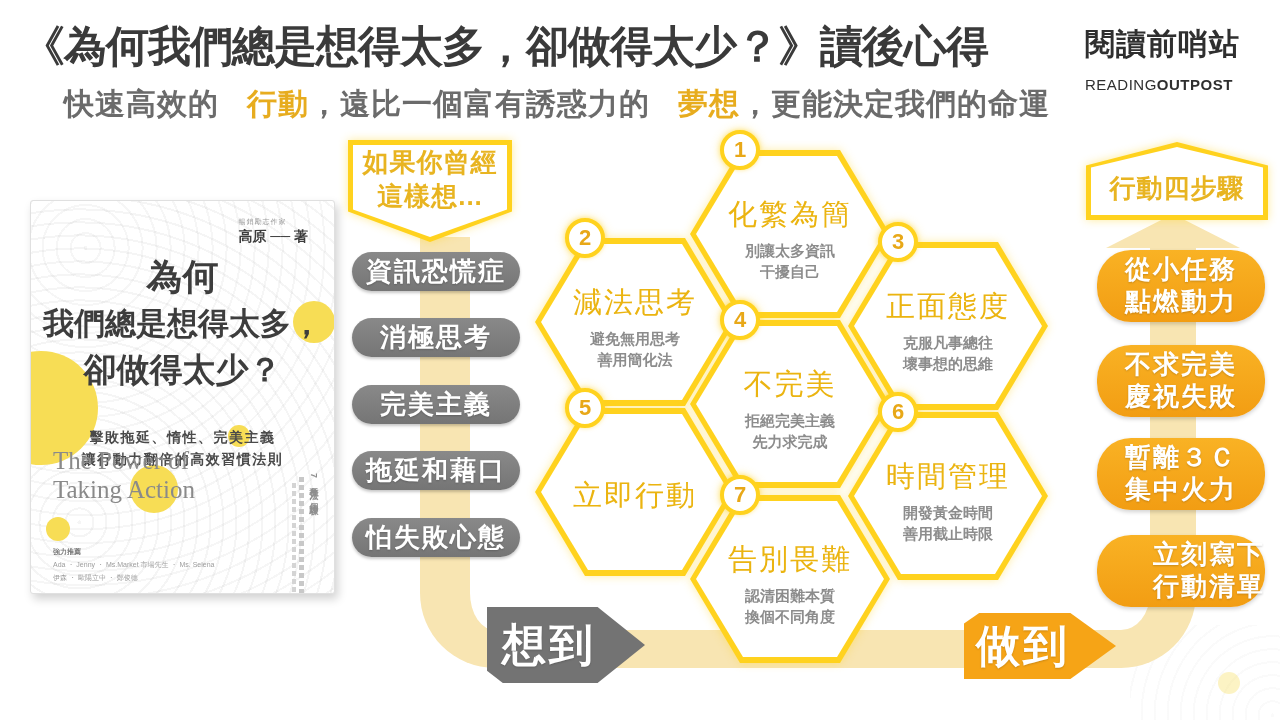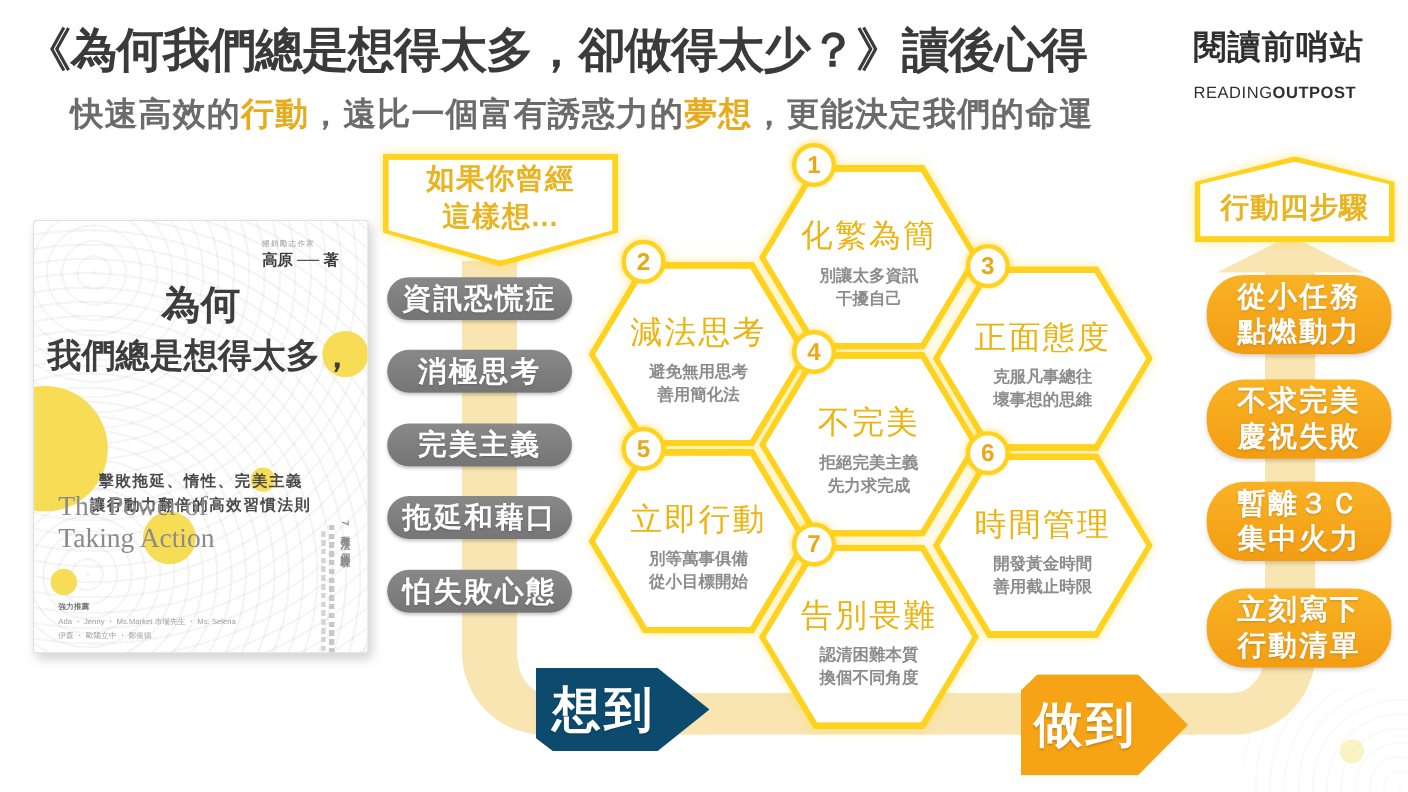--- a/index.html
+++ b/index.html
@@ -4,21 +4,21 @@
 <style>
   html,body{margin:0;padding:0;background:#fff;}
   .page{position:relative;width:1280px;height:720px;background:#ffffff;overflow:hidden;
         font-family:"Liberation Sans","DejaVu Sans",sans-serif;}
 
   
   .main-title{position:absolute;left:22px;top:22px;width:1040px;font-size:43px;line-height:1.15;
               font-weight:900;color:#3a3a3a;letter-spacing:-1px;white-space:nowrap;}
   .subtitle{position:absolute;left:64px;top:84px;width:1000px;font-size:30px;font-weight:800;
             color:#6b6b6b;letter-spacing:1px;white-space:nowrap;}
-  .subtitle .gold{color:#e7ac1e;}
+  .subtitle .gold{color:#e7ac1e;margin-left:28px;}
   .logo{position:absolute;left:1085px;top:27px;width:185px;color:#2f2f2f;}
   .logo-zh{font-size:30px;font-weight:800;letter-spacing:1px;line-height:1.1;}
   .logo-en{font-size:15px;letter-spacing:.5px;margin-top:16px;}
   .logo-en .b{font-weight:800;}
 
   
   .cover{position:absolute;left:30px;top:200px;width:303px;height:392px;background:#fff;
          border:1px solid #e0e0e0;border-radius:3px;box-shadow:3px 5px 10px rgba(0,0,0,.18);
          overflow:hidden;
          background-image:
@@ -85,23 +85,23 @@
   .hex-title{font-size:29px;font-weight:400;color:#ebb410;letter-spacing:2px;}
   .hex-body{font-size:15px;font-weight:700;color:#8c8c8c;line-height:1.4;margin-top:5px;}
   .hex-num{position:absolute;left:25%;top:0;transform:translate(-50%,-50%);width:32px;height:32px;
            background:#fff;border:4px solid #ffd21e;border-radius:50%;display:flex;align-items:center;
            justify-content:center;font-size:22px;font-weight:800;color:#e8a818;z-index:5;
            box-shadow:0 0 4px rgba(255,210,30,.5);}
 
   
   .flow-arrow{position:absolute;display:flex;align-items:center;justify-content:center;color:#fff;
               font-size:44px;font-weight:900;letter-spacing:3px;z-index:4;text-shadow:0 1px 2px rgba(0,0,0,.18);}
-  .arrow-think{left:487px;top:607px;width:158px;height:76px;background:#0c4a6e;padding-right:34px;box-sizing:border-box;
+  .arrow-think{left:487px;top:607px;width:158px;height:76px;background:#737373;padding-right:34px;box-sizing:border-box;
               clip-path:polygon(0 0,70% 0,100% 50%,70% 100%,10% 100%,0 84%);}
-  .arrow-do{left:928px;top:613px;width:152px;height:92px;background:#f6a416;padding-right:34px;box-sizing:border-box;
+  .arrow-do{left:964px;top:613px;width:152px;height:66px;background:#f6a416;padding-right:34px;box-sizing:border-box;
               clip-path:polygon(10% 0,70% 0,100% 50%,70% 100%,0 100%,0 16%);}
 
   
   .corner-decor{position:absolute;right:0;bottom:0;width:150px;height:95px;opacity:.6;
         background:repeating-radial-gradient(circle at 95% 95%, rgba(0,0,0,0.03) 0 2px, transparent 2px 13px);}
   .corner-dot{position:absolute;left:1218px;top:672px;width:22px;height:22px;border-radius:50%;
         background:#f7dd55;opacity:.35;}
 </style>
 </head>
 <body>
@@ -128,40 +128,41 @@
     <div class="c-circle" style="left:197px;top:224px;width:22px;height:22px;"></div>
     <div class="c-circle" style="left:99px;top:264px;width:48px;height:48px;"></div>
     <div class="c-circle" style="left:15px;top:316px;width:24px;height:24px;"></div>
     <div class="cover-author">
       <div class="cover-author-label">暢銷勵志作家</div>
       <div class="cover-author-name">高原 ── 著</div>
     </div>
     <div class="cover-title">
       <div class="ct1">為何</div>
       <div class="ct2">我們總是想得太多，</div>
+      <div class="ct3">卻做得太少？</div>
     </div>
     <div class="cover-sub">
       <div>擊敗拖延、惰性、完美主義</div>
       <div>讓行動力翻倍的高效習慣法則</div>
     </div>
     <div class="cover-side">7種方法・4個步驟</div>
     <div class="cover-side-lines"></div>
     <div class="cover-side-lines2"></div>
     <div class="cover-eng">
       <div>The Power of</div>
       <div>Taking Action</div>
     </div>
     <div class="cover-rec">
       <div class="cover-rec-label">強力推薦</div>
       <div class="cover-rec-line">Ada ・ Jenny ・ Ms.Market 市場先生 ・ Ms. Selena</div>
       <div class="cover-rec-line">伊森 ・ 歐陽立中 ・ 鄭俊德</div>
     </div>
   </div>
 
-  <div class="badge-wrap" style="left:348px;top:140px;width:214px;height:102px;">
+  <div class="badge-wrap" style="left:348px;top:140px;width:164px;height:102px;">
     <div class="shape clip-down"></div>
     <div class="shape-in clip-down"></div>
     <div class="badge-text" style="padding-bottom:22px;">
       <div>如果你曾經</div>
       <div>這樣想...</div>
     </div>
   </div>
 
   <div class="gray-pill" style="top:252px;">資訊恐慌症</div>
   <div class="gray-pill" style="top:318px;">消極思考</div>
@@ -219,24 +220,20 @@
         </div>
     </div>
     <div class="hex-num">4</div>
   </div>
 
   <div class="hex" style="left:535px;top:408px;">
     <div class="hex-border"></div>
     <div class="hex-inner"></div>
     <div class="hex-content">
       <div class="hex-title">立即行動</div>
-      <div class="hex-body">
-          <div>別等萬事俱備</div>
-          <div>從小目標開始</div>
-        </div>
     </div>
     <div class="hex-num">5</div>
   </div>
 
   <div class="hex" style="left:848px;top:412px;">
     <div class="hex-border"></div>
     <div class="hex-inner"></div>
     <div class="hex-content">
       <div class="hex-title">時間管理</div>
       <div class="hex-body">
@@ -273,21 +270,21 @@
     <div>點燃動力</div>
   </div>
   <div class="orange-pill" style="top:345px;">
     <div>不求完美</div>
     <div>慶祝失敗</div>
   </div>
   <div class="orange-pill" style="top:438px;">
     <div>暫離３Ｃ</div>
     <div>集中火力</div>
   </div>
-  <div class="orange-pill" style="top:535px;">
+  <div class="orange-pill" style="top:535px;align-items:flex-end;">
     <div>立刻寫下</div>
     <div>行動清單</div>
   </div>
 
   <div class="flow-arrow arrow-think">想到</div>
   <div class="flow-arrow arrow-do">做到</div>
 
 </div>
 
 </body></html>

